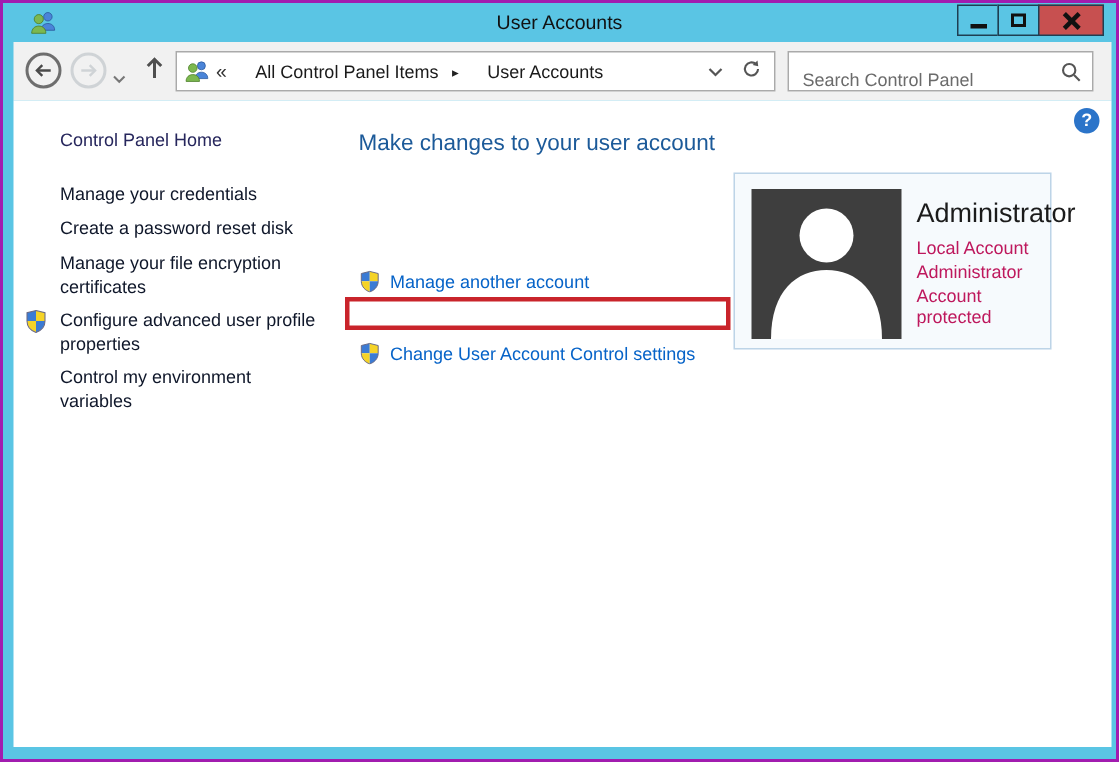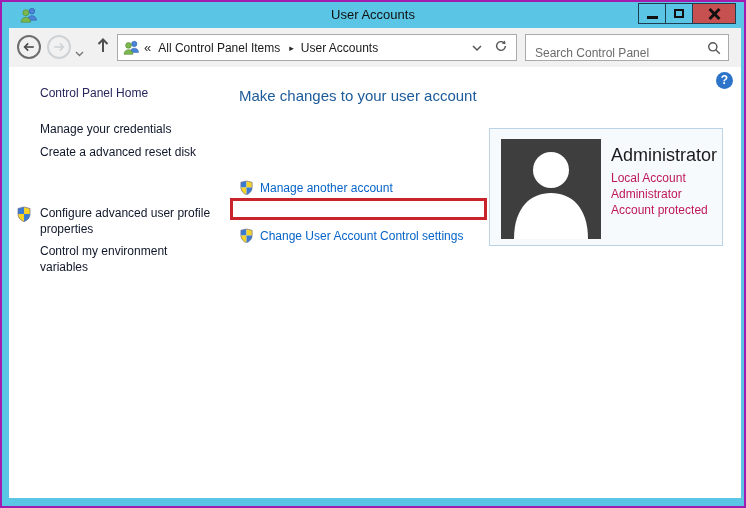--- a/index.html
+++ b/index.html
@@ -31,21 +31,21 @@
     display:flex;align-items:center;justify-content:center;}
   .back{left:8px;border:2px solid #6e6e6e;}
   .fwd{left:38px;border:2px solid #cfd3d6;}
   .drop-chevron{position:absolute;left:66px;top:15px;}
   .up-arrow{position:absolute;left:86px;top:8px;}
   .breadcrumb{position:absolute;left:108px;top:6px;width:400px;height:27px;
     background:#fff;border:1px solid #aaa;display:flex;align-items:center;
     font-size:12px;color:#1a1a1a;}
   .bc-icon{margin-left:5px;width:17px;height:17px;flex:0 0 auto;}
   .bc-ovf{margin-left:4px;color:#333;font-size:13px;}
-  .bc-item{margin-left:7px;white-space:nowrap;cursor:default;}
+  .bc-item{margin-left:19px;white-space:nowrap;cursor:default;}
   .bc-sep{margin-left:9px;font-size:9px;color:#222;}
   .bc-right{margin-left:auto;display:flex;align-items:center;}
   .bc-chevron{padding:4px 8px;}
   .bc-refresh{padding:0 8px 0 4px;}
   .searchbox{position:absolute;left:516px;top:6px;width:204px;height:27px;
     background:#fff;border:1px solid #aaa;}
   .searchbox input{position:absolute;left:0;top:0;width:176px;height:36px;border:none;
     outline:none;padding-left:9px;font-size:12px;font-family:"Liberation Sans",sans-serif;
     color:#333;background:transparent;}
   .searchbox input::placeholder{color:#6b6b6b;opacity:1;}
@@ -59,21 +59,21 @@
   .side-link{position:absolute;left:31px;width:176px;font-size:12px;line-height:16px;
     color:#0f172a;cursor:pointer;}
   .side-shield{position:absolute;left:7px;width:16px;height:16px;}
   .main-heading{position:absolute;left:230px;top:20px;font-size:15px;color:#1c5a99;
     white-space:nowrap;}
   .task-row{position:absolute;display:flex;align-items:center;cursor:pointer;}
   .task-row .shield{width:15px;height:15px;margin-right:6px;}
   .task-link{font-size:12px;color:#0663c8;white-space:nowrap;}
   .hl-rect{position:absolute;left:221px;top:131px;width:257px;height:22px;
     border:3px solid #c9242b;pointer-events:none;}
-  .user-tile{position:absolute;left:480px;top:61px;width:234px;height:118px;
+  .user-tile{position:absolute;left:480px;top:48px;width:212px;height:118px;
     background:#f6fafd;border:1px solid #bdd4e7;}
   .avatar{position:absolute;left:11px;top:10px;width:100px;height:100px;background:#3e3e3e;}
   .tile-name{position:absolute;left:121px;top:16px;font-size:18px;color:#1b1b1b;}
   .tile-line{position:absolute;left:121px;font-size:12px;color:#be185d;}
 </style>
 </head>
 <body>
 
 <div class="window">
 
@@ -159,21 +159,22 @@
       </span>
     </div>
   </div>
 
   <div class="content">
 
     <div class="help-btn">?</div>
 
     <div class="side-home">Control Panel Home</div>
     <div class="side-link" style="top:54px;">Manage your credentials</div>
-    <div class="side-link" style="top:77px;">Create a advanced reset disk</div>
+    <div class="side-link" style="top:77px;">Create a password reset disk</div>
+    <div class="side-link" style="top:100px;">Manage your file encryption certificates</div>
     <svg class="side-shield" style="top:139px;" viewBox="0 0 16 16">
       <path d="M8,1 L2,2.5 V8 H8 Z" fill="#3b7bd4"></path>
         <path d="M8,1 L14,2.5 V8 H8 Z" fill="#f5d327"></path>
       <path d="M8,8 H2 C2,12 5,14.6 8,15.6 Z" fill="#f5d327"></path>
         <path d="M8,8 H14 C14,12 11,14.6 8,15.6 Z" fill="#3b7bd4"></path>
       <path d="M8,1 L14,2.5 V8 C14,12 11,14.6 8,15.6 C5,14.6 2,12 2,8 V2.5 Z" fill="none" stroke="#6a6a85" stroke-width="0.7"></path>
     </svg>
     <div class="side-link" style="top:138px;">Configure advanced user profile properties</div>
     <div class="side-link" style="top:176px;">Control my environment variables</div>
 

